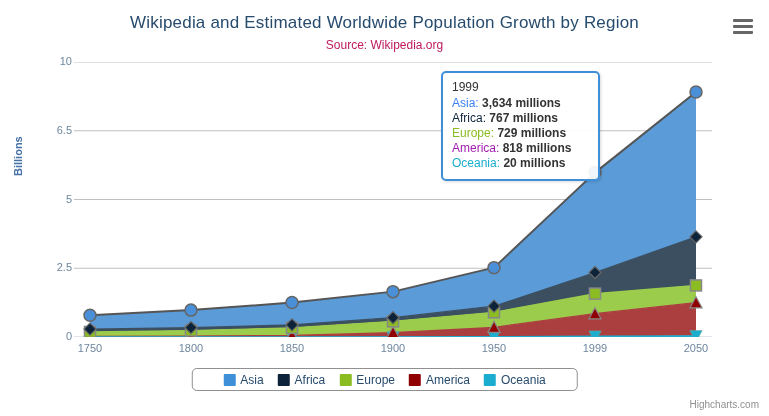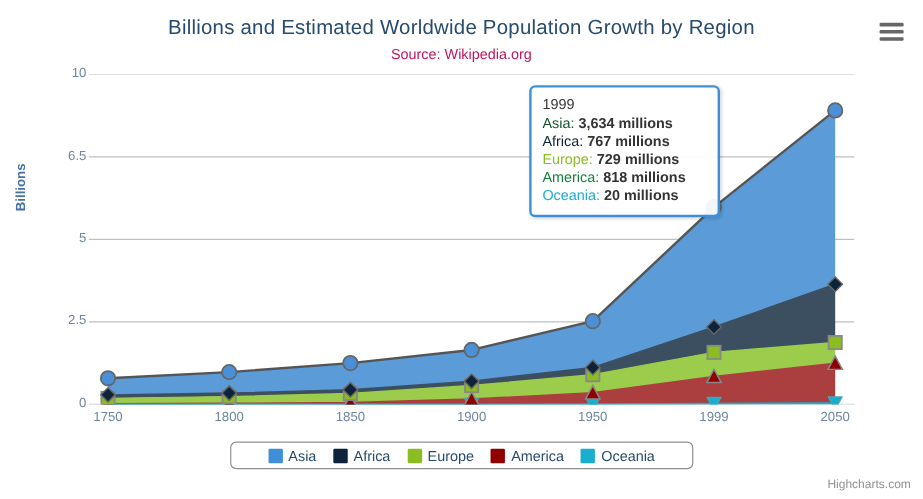--- a/index.html
+++ b/index.html
@@ -173,21 +173,21 @@
     white-space: nowrap;
   }
   .tt-name { font-weight: normal; }
   .tt-value { font-weight: bold; color: #333333; }
 </style>
 </head>
 <body>
 
 <div id="chart-root">
 
-  <div id="chart-title">Billions and Estimated Worldwide Population Growth by Region</div>
+  <div id="chart-title">Wikipedia and Estimated Worldwide Population Growth by Region</div>
   <div id="chart-subtitle">Source: Wikipedia.org</div>
 
   <button id="context-button" aria-label="menu">
     <span class="bar b1"></span>
     <span class="bar b2"></span>
     <span class="bar b3"></span>
   </button>
 
   <div id="y-axis-title">Billions</div>
   <div id="y-axis-labels">
@@ -283,22 +283,22 @@
       </div>
       <div class="legend-item">
         <span class="legend-swatch" style="background: rgb(26, 173, 206);"></span>
         <span class="legend-label">Oceania</span>
       </div>
     </div>
 
   <div id="tooltip">
     <div class="tt-header">1999</div>
     <div id="tooltip-rows">
-        <div class="tt-row"><span class="tt-name" style="color: #14532d;">Asia: </span><span class="tt-value">3,634 millions</span></div>
+        <div class="tt-row"><span class="tt-name" style="color: #3b82f6;">Asia: </span><span class="tt-value">3,634 millions</span></div>
         <div class="tt-row"><span class="tt-name" style="color: rgb(13, 35, 58);">Africa: </span><span class="tt-value">767 millions</span></div>
         <div class="tt-row"><span class="tt-name" style="color: rgb(139, 188, 33);">Europe: </span><span class="tt-value">729 millions</span></div>
-        <div class="tt-row"><span class="tt-name" style="color: #15803d;">America: </span><span class="tt-value">818 millions</span></div>
+        <div class="tt-row"><span class="tt-name" style="color: #a21caf;">America: </span><span class="tt-value">818 millions</span></div>
         <div class="tt-row"><span class="tt-name" style="color: rgb(26, 173, 206);">Oceania: </span><span class="tt-value">20 millions</span></div>
       </div>
   </div>
 
   <div id="credits">Highcharts.com</div>
 </div>
 
 </body></html>

